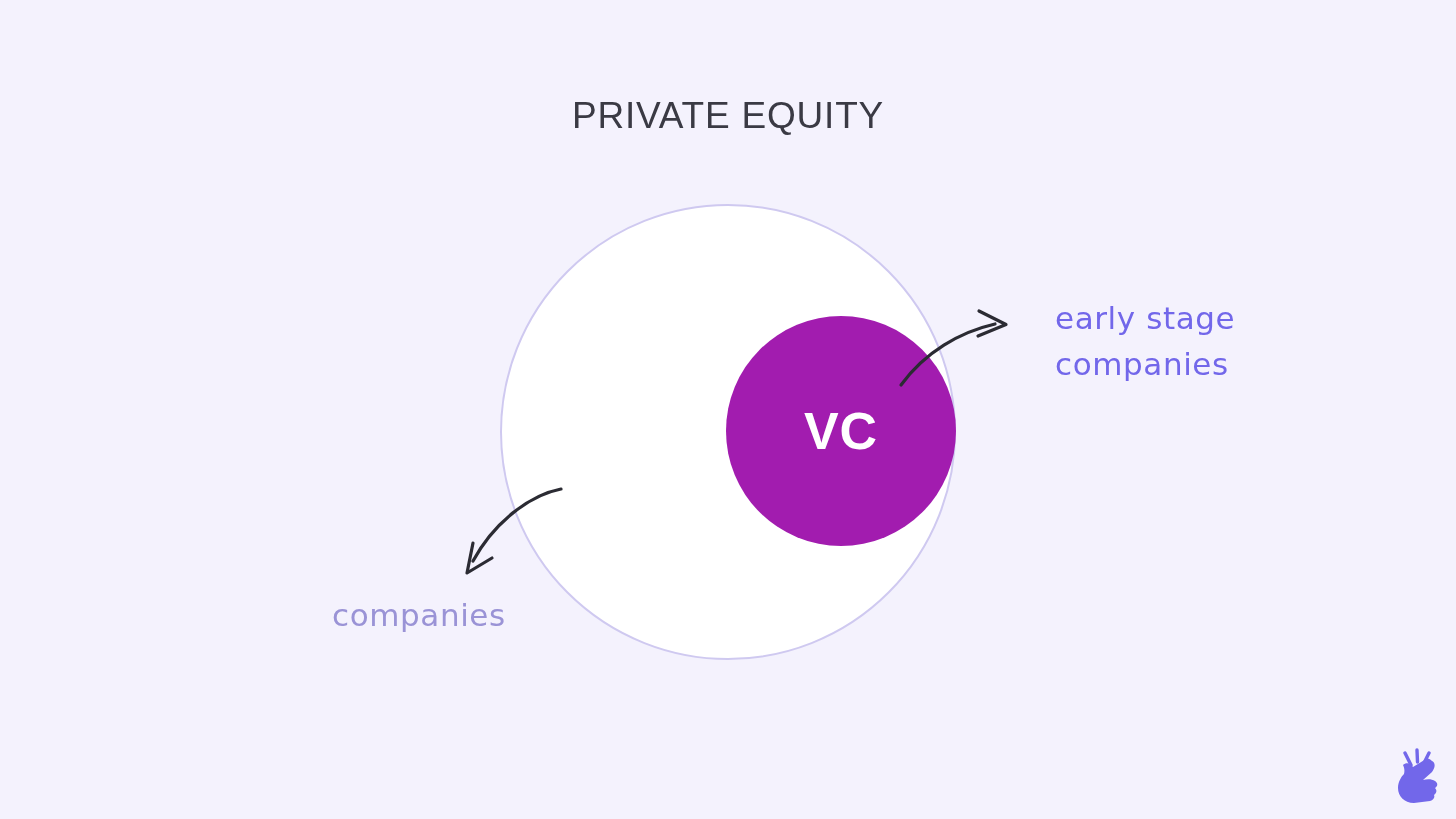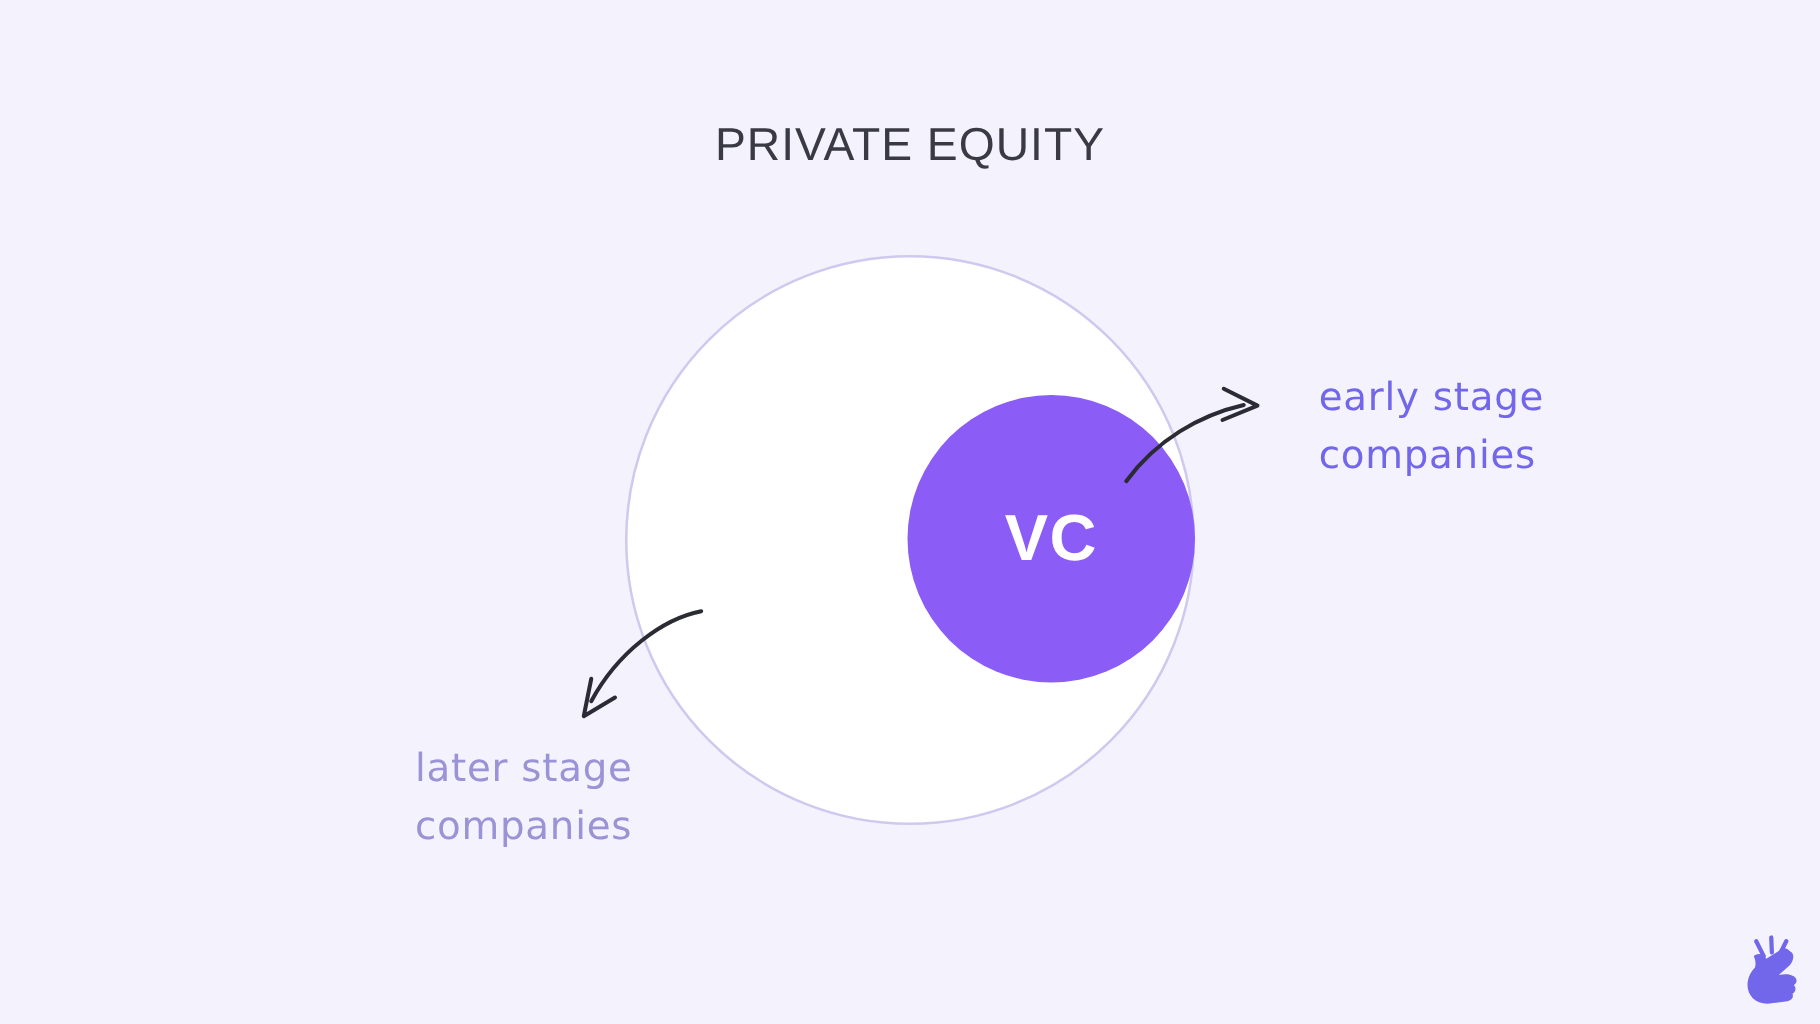--- a/index.html
+++ b/index.html
@@ -49,21 +49,21 @@
     border: 2px solid #cfc9f0;
     box-sizing: border-box;
   }
   .inner-circle {
     position: absolute;
     left: 726px;
     top: 316px;
     width: 230px;
     height: 230px;
     border-radius: 50%;
-    background: #8b5cf6;
+    background: #a21caf;
     display: flex;
     align-items: center;
     justify-content: center;
   }
   .inner-label {
     font-family: "Liberation Sans", "DejaVu Sans", sans-serif;
     font-size: 52px;
     font-weight: bold;
     color: #ffffff;
     letter-spacing: 1px;
@@ -140,21 +140,20 @@
       <path d="M 473 543 L 467 573 L 492 558" fill="none" stroke="#2b2b33" stroke-width="3.2" stroke-linecap="round" stroke-linejoin="round"></path>
     </g>
   </svg>
 
   <div class="annotation anno-early">
     <span class="ln">early stage</span>
     <span class="ln">companies</span>
   </div>
 
   <div class="annotation anno-later">
-    <span class="ln">later stage</span>
     <span class="ln">companies</span>
   </div>
 
   <svg class="logo" viewBox="0 0 56 58">
     <g stroke="#7267ea" stroke-width="3.4" stroke-linecap="round" fill="none">
       <line x1="13" y1="5" x2="19" y2="17"></line>
       <line x1="25" y1="2" x2="25.5" y2="14"></line>
       <line x1="37" y1="5" x2="31.5" y2="16"></line>
     </g>
     <path d="M40 13 C44 15 43 20 40 24 L31 32

